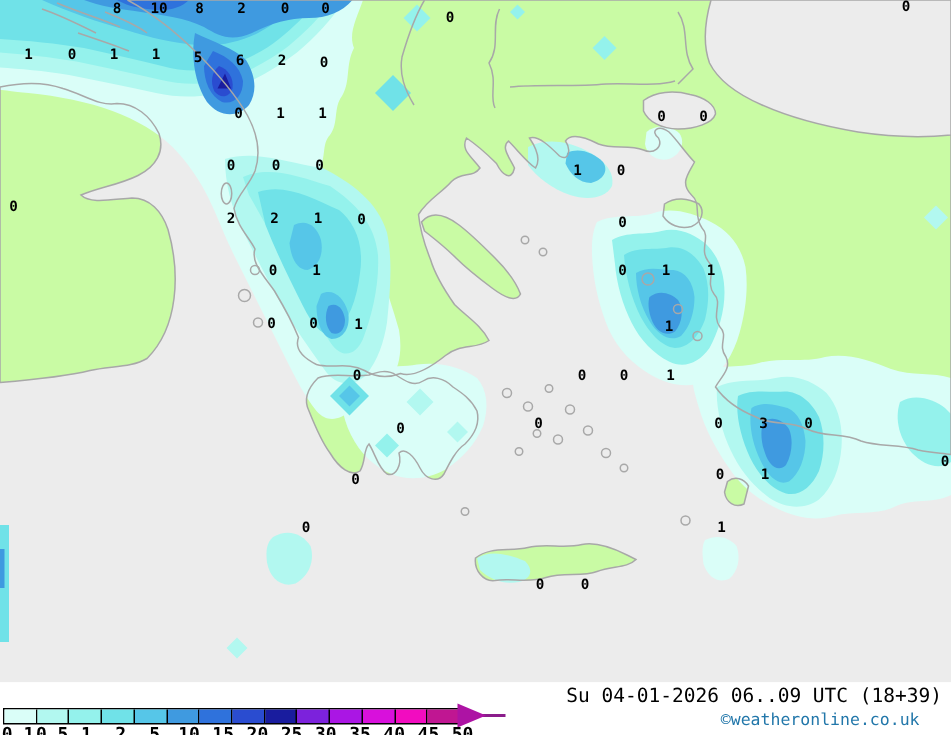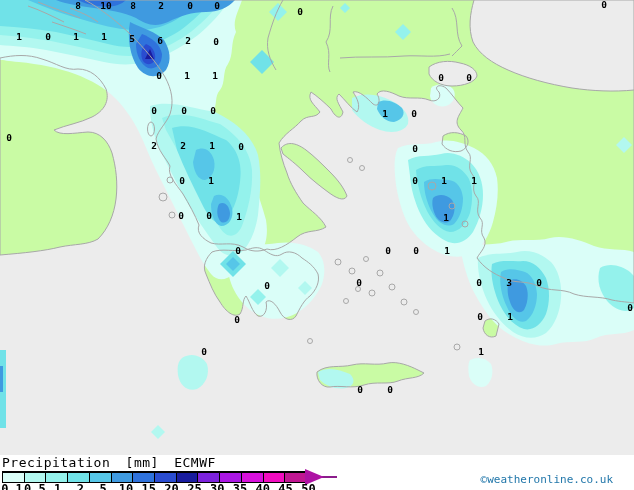--- a/index.html
+++ b/index.html
@@ -210,21 +210,20 @@
           <text x="630" y="310.5" text-anchor="middle" class="map-label">0</text>
           <text x="204" y="354.5" text-anchor="middle" class="map-label">0</text>
           <text x="481" y="354.5" text-anchor="middle" class="map-label">1</text>
           <text x="360" y="392.5" text-anchor="middle" class="map-label">0</text>
           <text x="390" y="392.5" text-anchor="middle" class="map-label">0</text>
         </g>
     </svg>
   </div>
 
   <div class="legend">
-    <div class="legend-title">Precipitation [mm] ECMWF</div>
     <div class="bar" id="bar">
         <div class="seg" style="background: rgb(218, 254, 248);"></div>
         <div class="seg" style="background: rgb(178, 248, 240);"></div>
         <div class="seg" style="background: rgb(148, 242, 236);"></div>
         <div class="seg" style="background: rgb(112, 226, 232);"></div>
         <div class="seg" style="background: rgb(86, 198, 232);"></div>
         <div class="seg" style="background: rgb(63, 154, 224);"></div>
         <div class="seg" style="background: rgb(47, 114, 220);"></div>
         <div class="seg" style="background: rgb(42, 76, 208);"></div>
         <div class="seg" style="background: rgb(25, 28, 158);"></div>
@@ -245,15 +244,16 @@
         <span style="left: 126px;">10</span>
         <span style="left: 148.8px;">15</span>
         <span style="left: 171.6px;">20</span>
         <span style="left: 194.4px;">25</span>
         <span style="left: 217.2px;">30</span>
         <span style="left: 240px;">35</span>
         <span style="left: 262.8px;">40</span>
         <span style="left: 285.6px;">45</span>
         <span style="left: 308.4px;">50</span>
       </div>
+    <div class="date-text">Su 04-01-2026 06..09 UTC (18+39)</div>
     <div class="copy-text">©weatheronline.co.uk</div>
   </div>
 </div>
 
 </body></html>

